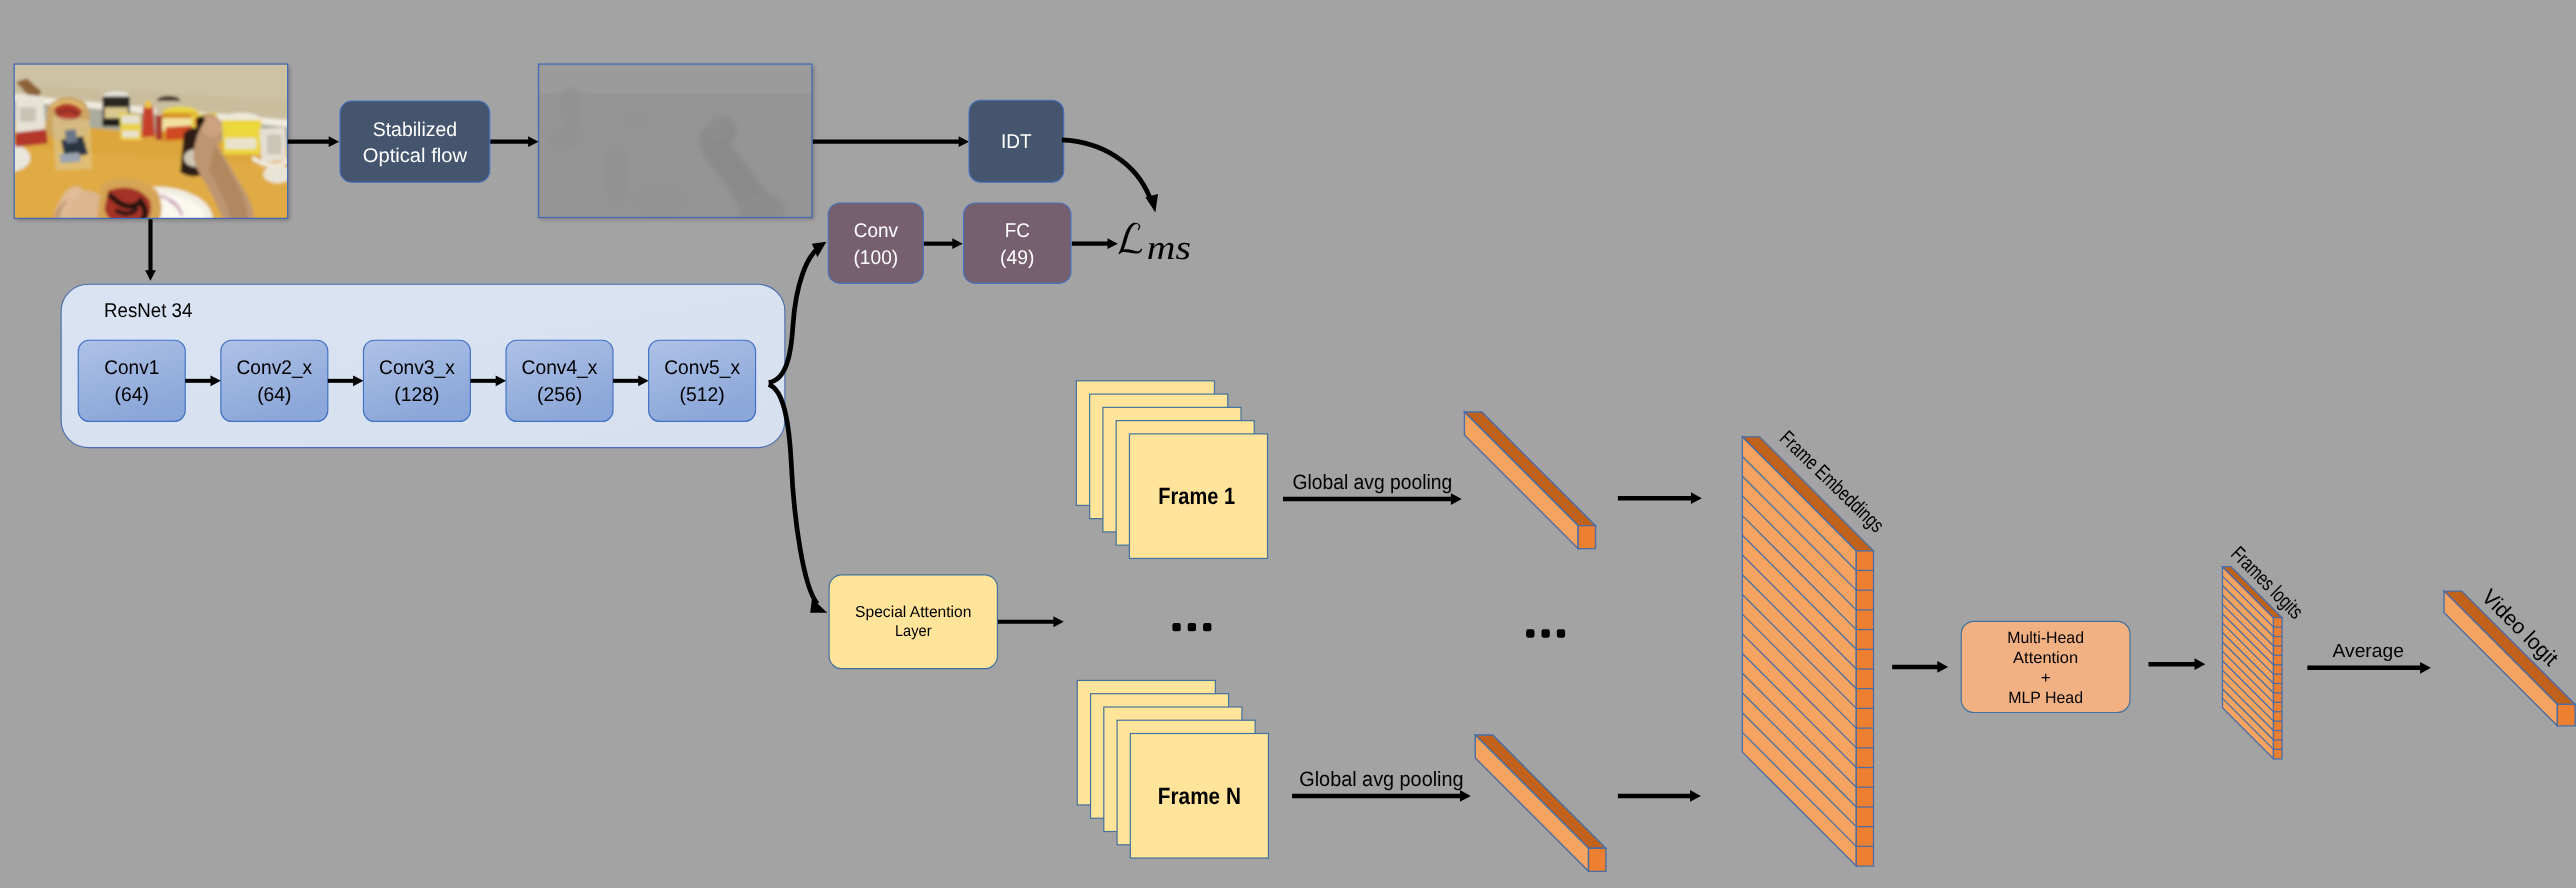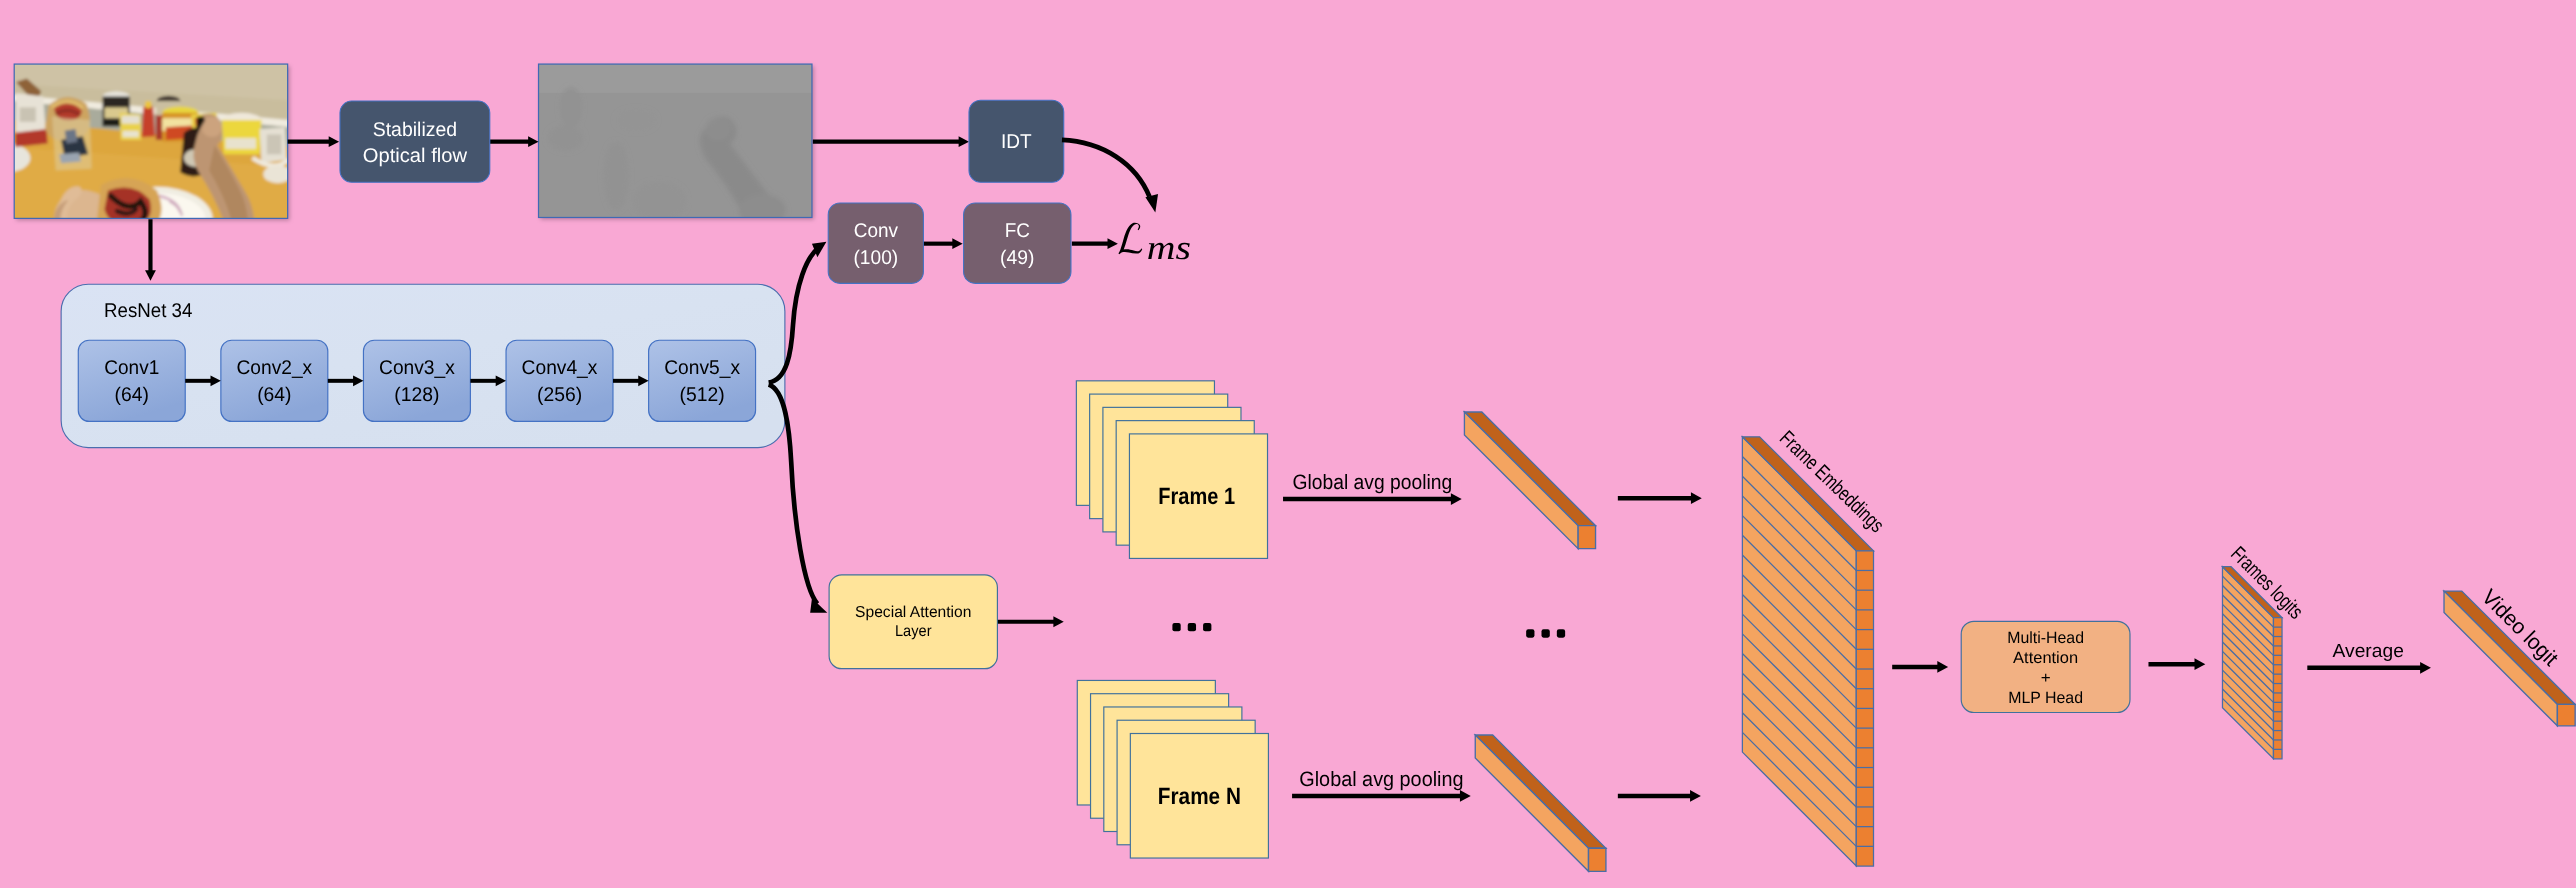--- a/index.html
+++ b/index.html
@@ -1,16 +1,16 @@
 <!DOCTYPE html>
 <html style="font-size:14.4px"><head>
 <meta charset="utf-8">
 <style>
   html,body{margin:0;padding:0;background:#ffffff;}
-  #page{position:relative;width:2576px;height:888px;background:#f9a8d4;
+  #page{position:relative;width:2576px;height:888px;background:#a3a3a3;
         overflow:hidden;opacity:0.999;
         font-family:"Liberation Sans",sans-serif;}
   svg#root{display:block;shape-rendering:geometricPrecision;}
   text{font-family:"Liberation Sans",sans-serif;
        text-rendering:geometricPrecision;-webkit-font-smoothing:antialiased;}
 </style>
 </head>
 <body>
 
 <div id="page">

